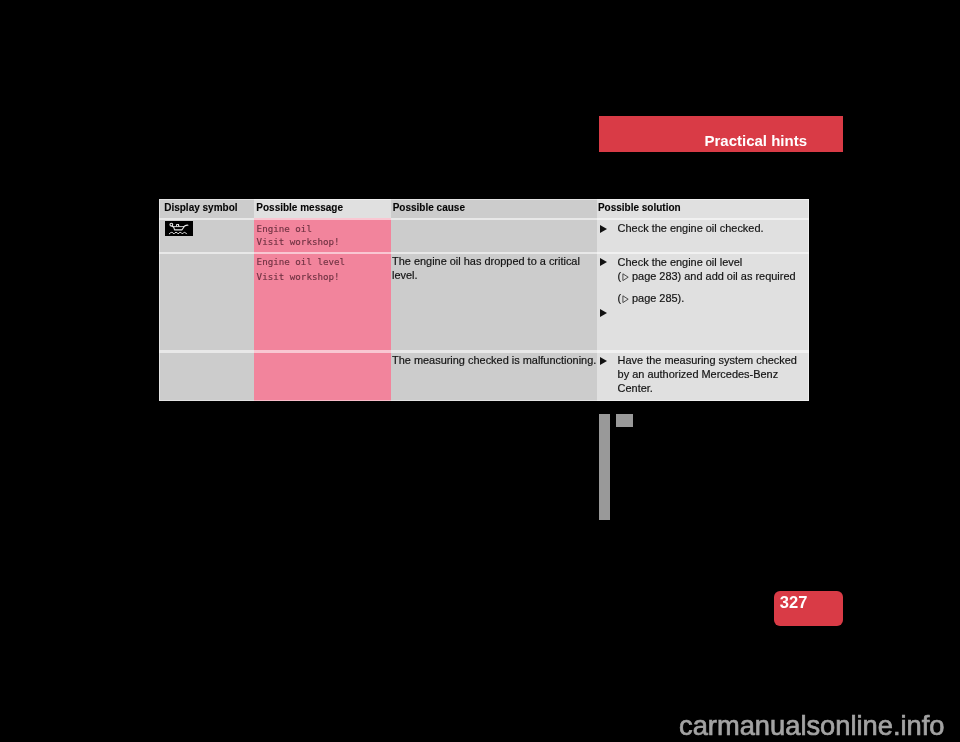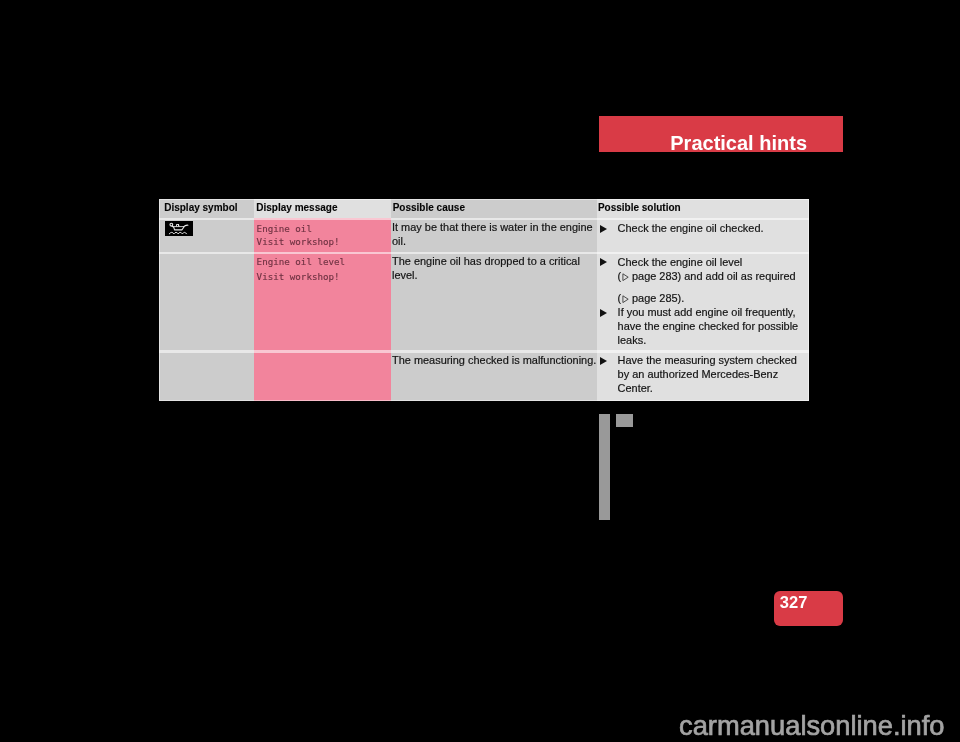--- a/index.html
+++ b/index.html
@@ -12,21 +12,21 @@
   .page{position:absolute;left:0;top:0;width:960px;height:742px;
     transform:translateZ(0);will-change:transform;}
 
   
   .banner{
     position:absolute;left:599px;top:116px;width:244px;height:36px;
     background:#d93b46;
   }
   .banner-title{
     position:absolute;right:36px;top:15.5px;
-    color:#ffffff;font-size:20px;font-weight:bold;
+    color:#ffffff;font-size:15px;font-weight:bold;
   }
 
   
   .tbl{
     position:absolute;left:159px;top:199px;width:650px;height:202px;
   }
   .tbl-edge{position:absolute;left:0;top:0;width:650px;height:202px;
     box-shadow:inset 0 0 0 1px rgba(255,255,255,0.45);pointer-events:none;}
   .col{position:absolute;top:0;bottom:0;}
   .c1{left:0px;width:95px;background:#cccccc;}
@@ -79,47 +79,45 @@
         <div class="c2head"></div>
       </div>
     <div class="col c3"></div>
     <div class="col c4"></div>
 
     <div class="rule" style="left:0;top:18.8px;width:650px;"></div>
     <div class="rule" style="left:0;top:52.8px;width:650px;"></div>
     <div class="rule" style="left:0;top:151.4px;width:650px;"></div>
 
     <div class="hdr" style="left:5.2px;">Display symbol</div>
-    <div class="hdr" style="left:97.3px;">Display message</div>
+    <div class="hdr" style="left:97.3px;">Possible message</div>
     <div class="hdr" style="left:233.7px;">Possible cause</div>
     <div class="hdr" style="left:438.9px;">Possible solution</div>
 
     <div class="mono" style="left:97.6px;top:23.2px;">Engine oil</div>
     <div class="mono" style="left:97.6px;top:36.4px;">Visit workshop!</div>
     <div class="mono" style="left:97.6px;top:56.4px;">Engine oil level</div>
     <div class="mono" style="left:97.6px;top:70.5px;">Visit workshop!</div>
 
-    <div class="txt" style="left:233px;top:21.4px;width:203px;">It may be that there is water in the engine oil.</div>
     <div class="txt" style="left:233px;top:55.2px;width:203px;">The engine oil has dropped to a critical level.</div>
     <div class="txt" style="left:233px;top:153.7px;width:206px;">The measuring checked is malfunctioning.</div>
 
     <div class="bul" style="left:441px;top:25.8px;"></div>
     <div class="txt" style="left:458.6px;top:22.2px;width:190px;">Check the engine oil checked.</div>
 
     <div class="bul" style="left:441px;top:59.3px;"></div>
     <div class="txt" style="left:458.6px;top:55.7px;width:190px;">Check the engine oil level</div>
     <div class="txt" style="left:458.6px;top:69.8px;width:195px;white-space:nowrap;"><span>(</span><span class="ref-tri"><svg width="7" height="8.4" viewBox="0 0 35 42">
             <path d="M4.5 4 L31 21 L4.5 38 Z" fill="none" stroke="#3f3f3f" stroke-width="4.6" stroke-linejoin="round"></path>
           </svg></span><span> page 283) and add oil as required</span></div>
     <div class="txt" style="left:458.6px;top:92px;width:195px;white-space:nowrap;"><span>(</span><span class="ref-tri"><svg width="7" height="8.4" viewBox="0 0 35 42">
             <path d="M4.5 4 L31 21 L4.5 38 Z" fill="none" stroke="#3f3f3f" stroke-width="4.6" stroke-linejoin="round"></path>
           </svg></span><span> page 285).</span></div>
 
     <div class="bul" style="left:441px;top:110.4px;"></div>
-    <div class="txt" style="left:458.6px;top:106px;width:186px;">If you must add engine oil frequently, have the engine checked for possible leaks.</div>
 
     <div class="bul" style="left:441px;top:158.4px;"></div>
     <div class="txt" style="left:458.6px;top:153.8px;width:186px;">Have the measuring system checked by an authorized Mercedes-Benz Center.</div>
 
     <div class="tbl-edge"></div>
   </div>
 
   <div class="sym">
     <svg width="28" height="15" viewBox="0 0 112 60">
       <g fill="none" stroke="#e8e8e8" stroke-linejoin="round" stroke-linecap="round">

